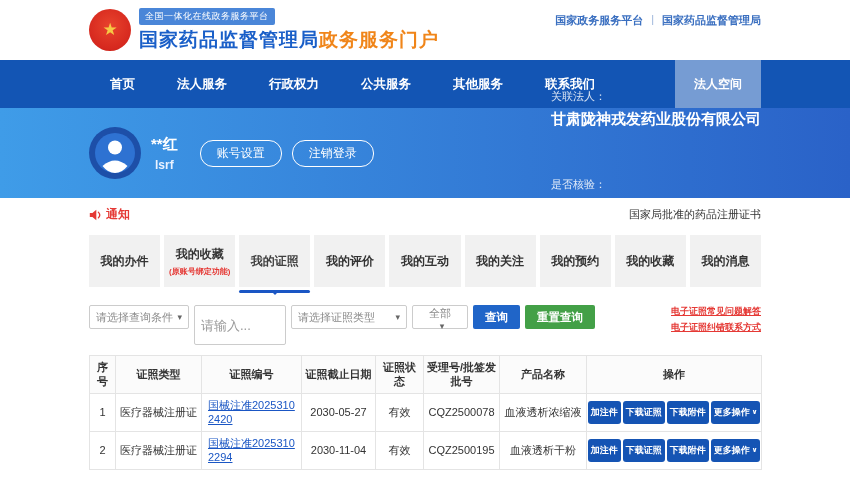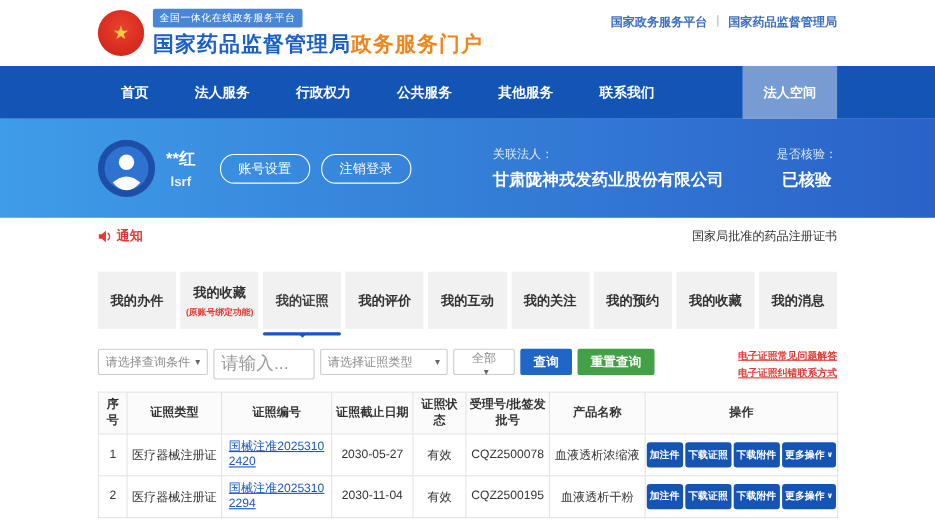--- a/index.html
+++ b/index.html
@@ -41,56 +41,56 @@
   
   .banner { height:90px; background:linear-gradient(90deg,#3f9ce8 0%,#2a62c8 100%); }
   .banner .container { display:flex; align-items:center; height:100%; }
   .avatar { width:52px; height:52px; flex:0 0 auto; }
   .user-names { margin:0 12px 0 10px; display:flex; flex-direction:column; gap:4px; text-align:center; }
   .user-name { color:#fff; font-size:15px; font-weight:bold; }
   .user-sub { color:#eaf2ff; font-size:12px; font-weight:bold; }
   .pill-btn { border:1px solid #fff; border-radius:13px; background:transparent; color:#fff;
     font-size:12px; padding:4px 16px; margin-left:10px; cursor:pointer; white-space:nowrap;
     font-family:inherit; }
-  .banner-right { margin-left:auto; display:flex; gap:48px; }
+  .banner-right { margin-left:auto; display:flex; gap:48px;flex-direction:column; }
   .b-block { display:flex; flex-direction:column; gap:6px; }
   .b-label { color:rgba(255,255,255,.85); font-size:11px; }
   .b-value { color:#fff; font-size:15px; font-weight:bold; white-space:nowrap; }
   .b-value.plain { font-weight:bold; text-align:center; }
 
   
   .notice-row { padding-top:8px; }
   .notice-row .container { display:flex; align-items:center; }
   .notice-left { display:flex; align-items:center; gap:4px; color:#e53935;
     font-size:12px; font-weight:bold; }
   .notice-right { margin-left:auto; font-size:11px; color:#333; cursor:pointer; }
 
   
-  .tabs { margin-top:24px; }
+  .tabs { margin-top:12px; }
   .tabs .container { display:flex; gap:4px; }
   .tab { flex:1; height:52px; background:#f1f1f1; display:flex; flex-direction:column;
     align-items:center; justify-content:center; font-size:12px; font-weight:bold;
     color:#333; cursor:pointer; position:relative; text-align:center; }
   .tab .sub { font-size:8px; color:#e53935; margin-top:3px; font-weight:bold; }
   .tab.active { color:#404040; }
   .tab-underline { position:absolute; left:0; right:0; bottom:-6px; height:3px;
     background:#1a56c4; border-radius:2px; }
   .tab-pointer { position:absolute; bottom:-12px; left:50%; transform:translateX(-50%);
     width:0; height:0; border:4px solid transparent; border-top-color:#1a56c4; }
 
   
   .filter-row { margin-top:18px; }
   .filter-row .container { display:flex; gap:5px; align-items:flex-start; }
   .sel { height:24px; border:1px solid #ccc; background:#fff; border-radius:2px;
     display:flex; align-items:center; justify-content:space-between; padding:0 6px;
     font-size:11px; color:#8a8a8a; cursor:pointer; }
   .sel .sel-arrow { color:#666; font-size:9px; margin-left:4px; }
   .sel-1 { width:100px; } .sel-2 { width:116px; } .sel-3 { width:56px;flex-direction:column; }
-  .txt-input { width:92px; height:28px; border:1px solid #ccc; border-radius:2px;
-    font-size:16px; padding:12px 6px; color:#555; font-family:inherit; }
+  .txt-input { width:92px; height:40px; border:1px solid #ccc; border-radius:2px;
+    font-size:13px; padding:12px 6px; color:#555; font-family:inherit; }
   .txt-input::placeholder { color:#9a9a9a; }
   .f-btn { height:24px; border:none; border-radius:2px; color:#fff; font-size:11.5px;
     font-weight:bold; padding:0 12px; cursor:pointer; white-space:nowrap; font-family:inherit; }
   .f-btn.blue { background:#2065c8; }
   .f-btn.green { background:#43a047; }
   .side-links { margin-left:auto; display:flex; flex-direction:column; gap:3px; }
   .side-links a { font-size:9px; color:#e53935; font-weight:bold;
     text-decoration:underline; cursor:pointer; white-space:nowrap; }
 
   

